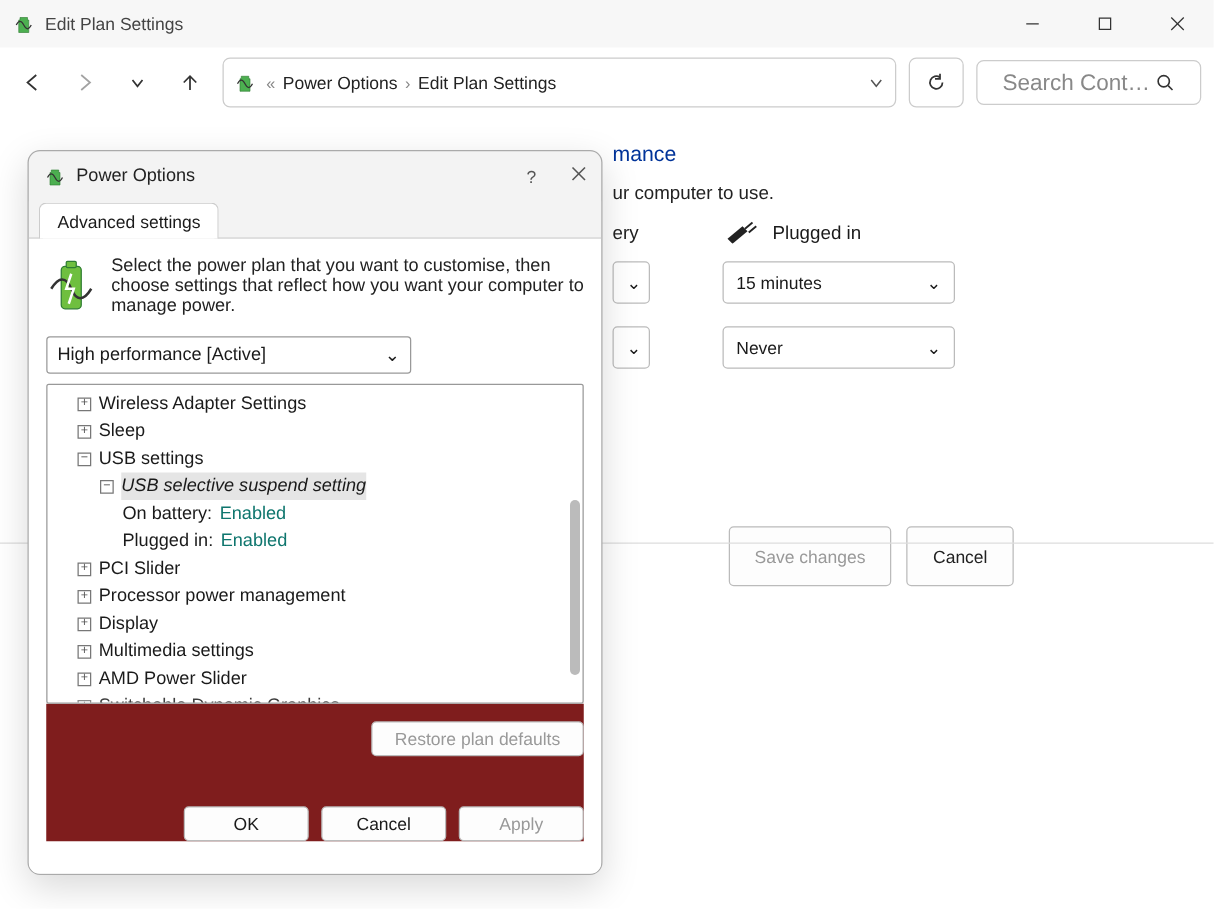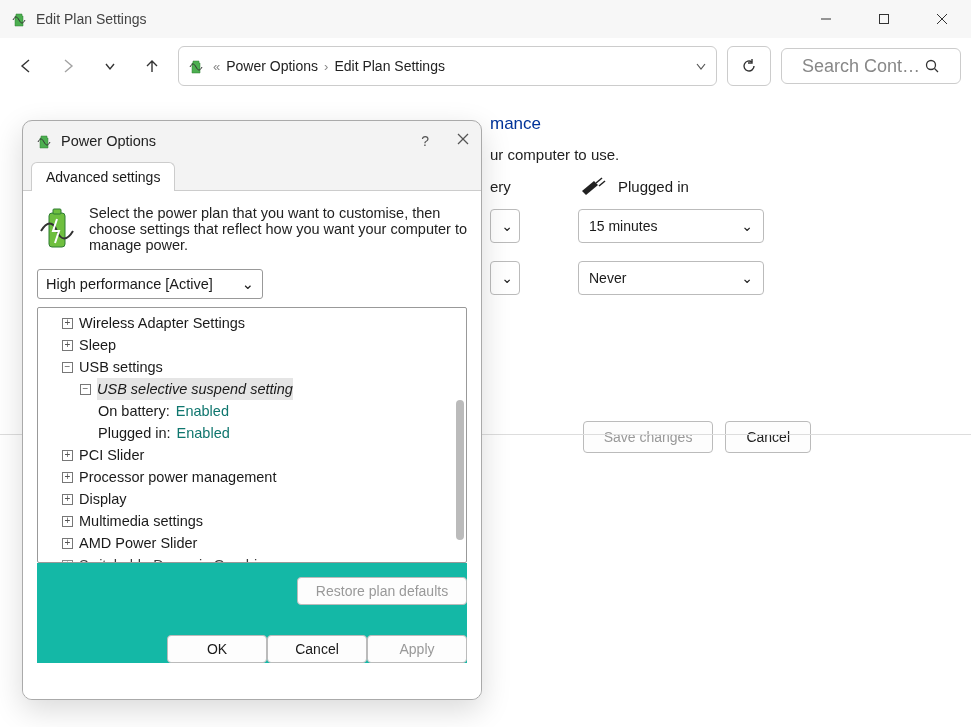--- a/index.html
+++ b/index.html
@@ -102,21 +102,21 @@
     display: flex;
     align-items: center;
     padding: 0 10px;
     font-size: 14px;
     justify-content: space-between;
     width: 186px;
     background: #fff;
   }
   .bg-buttons { display: flex; gap: 12px; margin-top: 126px; justify-content: flex-end; margin-right: 120px; }
   .btn {
-    height: 32px;
+    height: 48px;
     padding: 0 20px;
     border: 1px solid #bbb;
     border-radius: 4px;
     display: inline-flex;
     align-items: center;
     justify-content: center;
     background: #fdfdfd;
     font-size: 14px;
     color: #222;
   }
@@ -188,21 +188,21 @@
   }
   .plan-select {
     height: 30px;
     border: 1px solid #999;
     border-radius: 3px;
     display: flex;
     align-items: center;
     padding: 0 8px;
     font-size: 14.5px;
     justify-content: space-between;
-    width: 226px;
+    width: 292px;
     margin-bottom: 8px;
     background: #fff;
   }
   .tree-wrap {
     border: 1px solid #999;
     border-radius: 2px;
     height: 256px;
     background: #fff;
     position: relative;
     overflow: hidden;
@@ -237,23 +237,24 @@
     position: absolute;
     right: 2px; top: 92px;
     width: 8px; height: 140px;
     background: #bbb;
     border-radius: 4px;
   }
   .selected { background: #e5e5e5; font-style: italic; }
   .link { color: #0f766e; }
   .dialog-footer {
     padding: 10px 14px 14px;
-    background: #14b8a6;
+    background: #7f1d1d;
     display: flex;
     justify-content: flex-end;
+    gap: 10px;
     flex-wrap: wrap;
   }
   .restore-row {
     width: 100%;
     display: flex;
     justify-content: flex-end;
     margin-bottom: 30px;
   }
   .dbtn {
     height: 28px;

